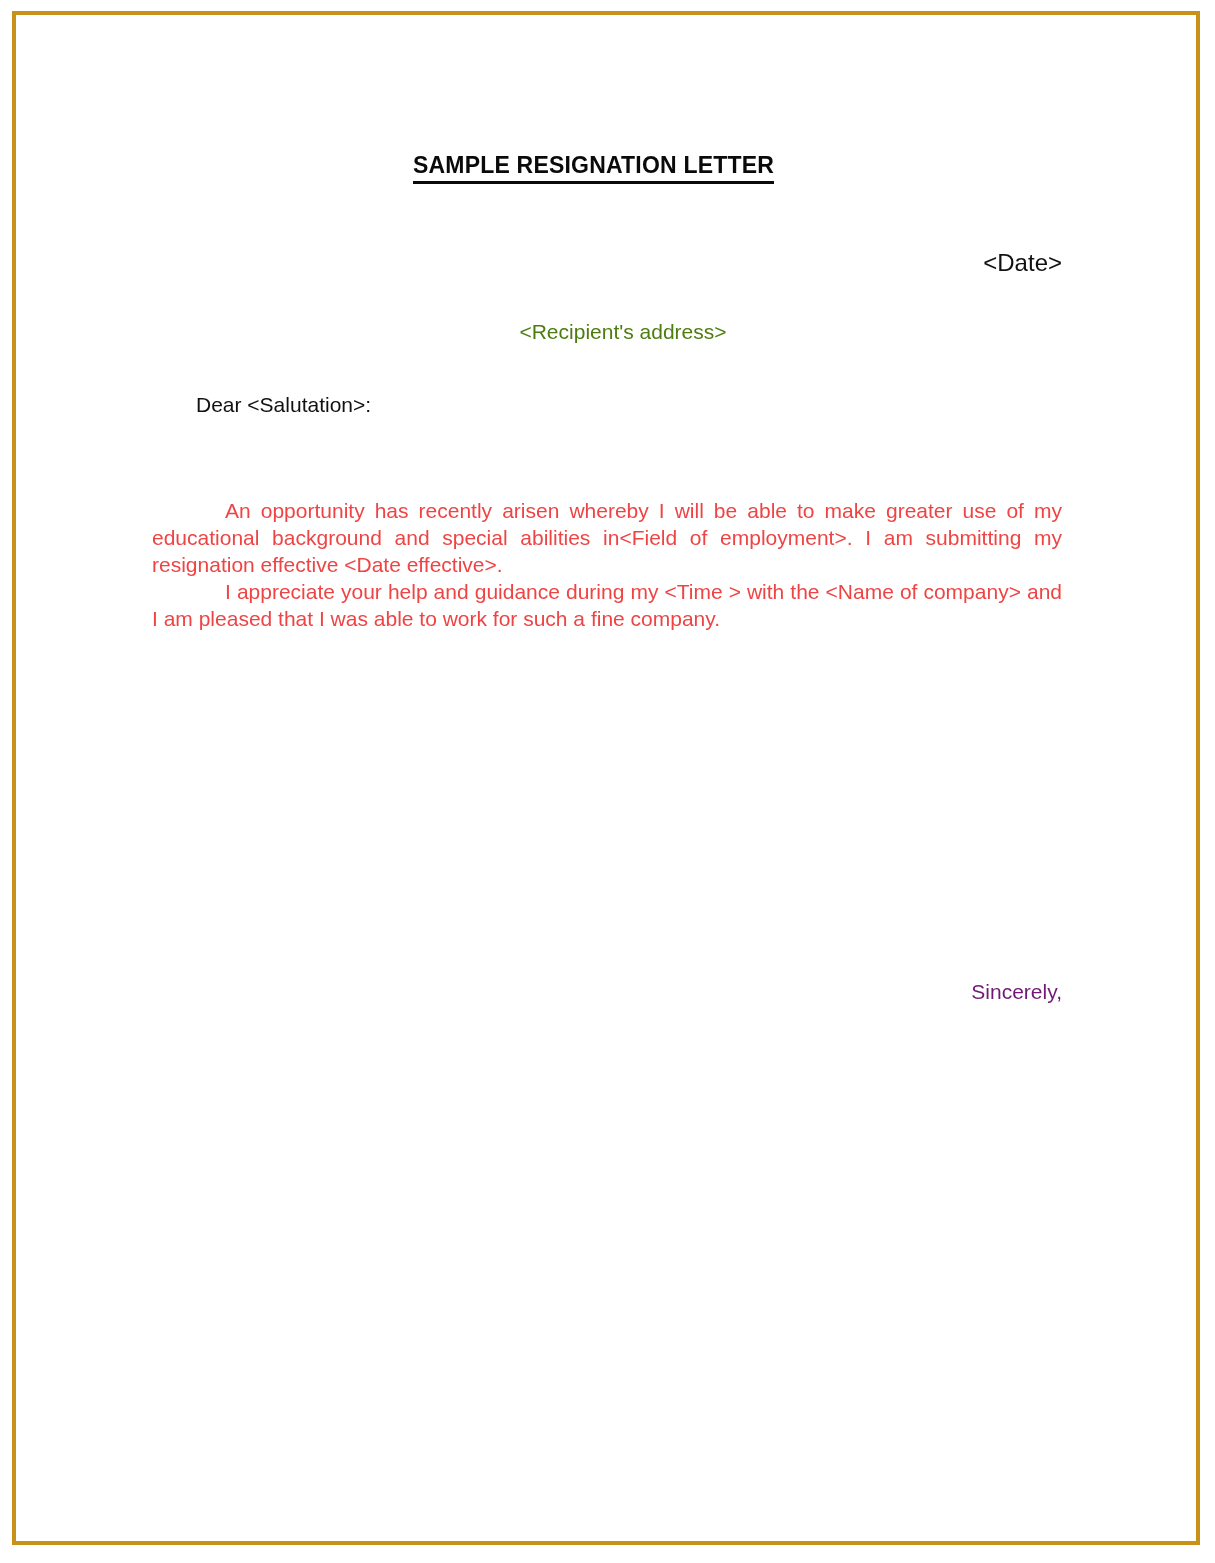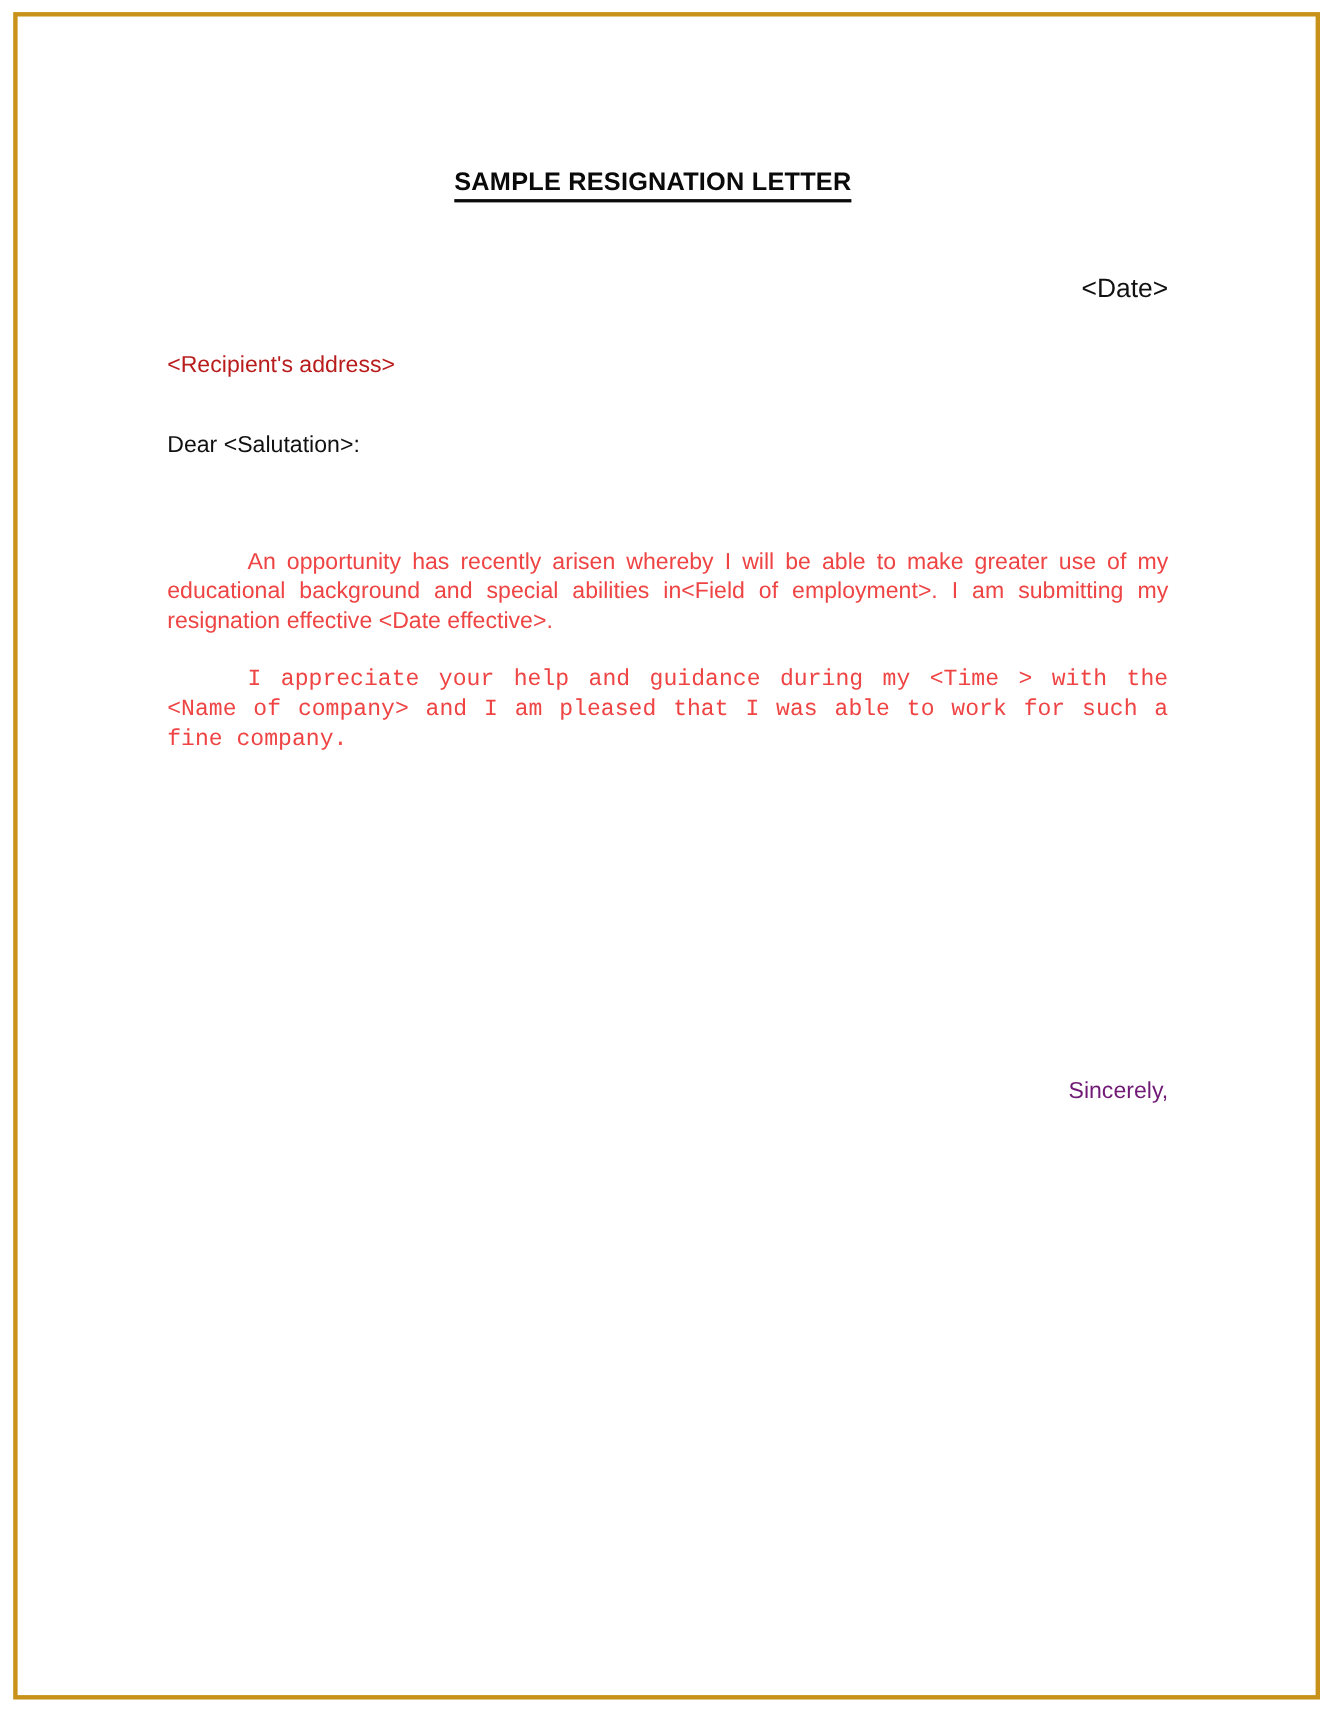--- a/index.html
+++ b/index.html
@@ -73,47 +73,49 @@
     width: 910px;
     text-align: right;
     font-size: 24px;
     color: #111;
   }
 
   .line-recipient {
     position: absolute;
     top: 320px;
     width: 910px;
-    text-align: left;
+    text-align: center;
     font-size: 21px;
-    color: #b91c1c;
+    color: #4d7c0f;
+    margin-left: 16px;
   }
 
   .line-salutation {
     position: absolute;
     top: 393px;
     width: 910px;
     text-align: left;
     font-size: 21px;
     color: #111;
+    margin-left: 44px;
   }
 
   .para {
     position: absolute;
     width: 910px;
     font-size: 21px;
     line-height: 27px;
     color: #ef4444;
     text-align: justify;
     text-justify: inter-word;
     text-indent: 73px;
     hyphens: none;
   }
   .para-1 { top: 476px; }
-  .para-2 { top: 584px; font-family: Liberation Mono, monospace; }
+  .para-2 { top: 557px; }
 
   .line-closing {
     position: absolute;
     top: 980px;
     width: 910px;
     text-align: right;
     font-size: 21px;
     color: #701a75;
   }
 </style>

